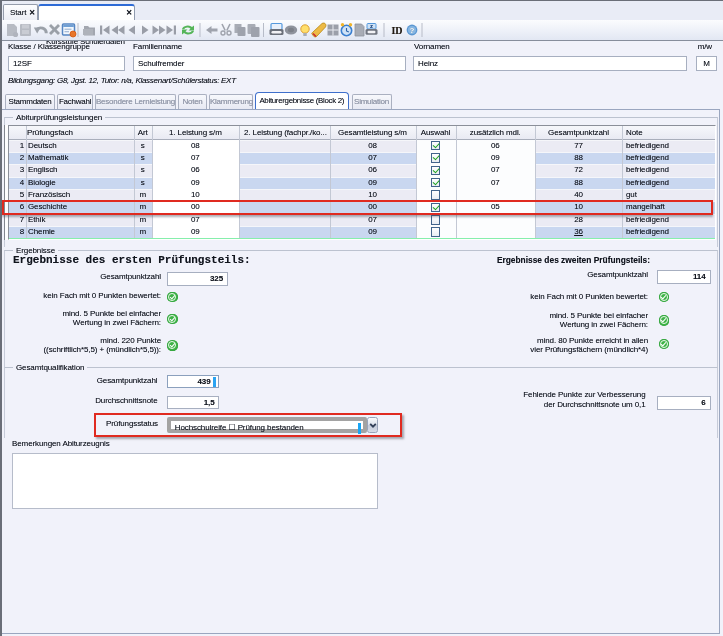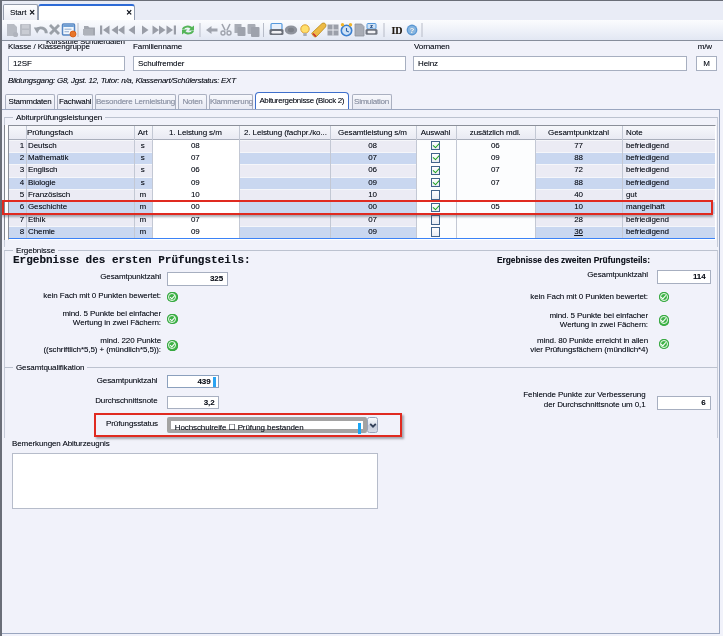--- a/index.html
+++ b/index.html
@@ -168,21 +168,21 @@
   <div class="abs" style="left:2px;top:108.5px;width:717.5px;height:525px;background:#f1f2fa;border-top:1.5px solid #9aa6bf;border-right:1.5px solid #9aa6bf;border-bottom:1.5px solid #9aa6bf;box-sizing:border-box;"></div>
 
   <div id="fs1">
 <div class="fsl abs" style="left:4px;top:117px;width:711.5px;height:129px;border-left:1px solid #c6cbd8;border-right:1px solid #c6cbd8;"></div>
 <div class="leg" style="left:13px;top:113px;">Abiturprüfungsleistungen</div>
 </div>
 
   <div id="table">
 <div class="abs" style="left:4px;top:125px;width:1.2px;height:114.5px;background:#82868f;"></div>
 <div class="abs" style="left:5.2px;top:125px;width:2.8px;height:114.5px;background:#fdfdfe;"></div>
-<div class="abs" style="left:8px;top:125px;width:705.5px;height:112.80px;border:1px solid #8b8f99;border-right-color:#fff;border-bottom-color:#fff;box-sizing:content-box;background:#3b82f6;">
+<div class="abs" style="left:8px;top:125px;width:705.5px;height:112.80px;border:1px solid #8b8f99;border-right-color:#fff;border-bottom-color:#fff;box-sizing:content-box;background:#86efac;">
 <div class="abs" style="left:0;top:0;width:705.5px;height:13.5px;background:linear-gradient(#f6f7fb,#e9eaf3);border-bottom:1px solid #a9aebb;box-sizing:border-box;"></div>
 <div class="abs" style="left:0;top:13.50px;width:705.5px;height:12.35px;background:#ebebf4;border-top:1px solid #f5f6fa;box-sizing:border-box;"></div>
 <div class="abs" style="left:0;top:25.85px;width:705.5px;height:12.35px;background:#c9d7f0;border-top:1px solid #f5f6fa;box-sizing:border-box;"></div>
 <div class="abs" style="left:0;top:38.20px;width:705.5px;height:12.35px;background:#ebebf4;border-top:1px solid #f5f6fa;box-sizing:border-box;"></div>
 <div class="abs" style="left:0;top:50.55px;width:705.5px;height:12.35px;background:#c9d7f0;border-top:1px solid #f5f6fa;box-sizing:border-box;"></div>
 <div class="abs" style="left:0;top:62.90px;width:705.5px;height:12.35px;background:#ebebf4;border-top:1px solid #f5f6fa;box-sizing:border-box;"></div>
 <div class="abs" style="left:0;top:75.25px;width:705.5px;height:12.35px;background:#c9d7f0;border-top:1px solid #f5f6fa;box-sizing:border-box;"></div>
 <div class="abs" style="left:0;top:87.60px;width:705.5px;height:12.35px;background:#ebebf4;border-top:1px solid #f5f6fa;box-sizing:border-box;"></div>
 <div class="abs" style="left:0;top:99.95px;width:705.5px;height:12.35px;background:#c9d7f0;border-top:1px solid #f5f6fa;box-sizing:border-box;"></div>
 <div class="abs" style="left:142.7px;top:13.5px;width:87.3px;height:98.80px;background:#fff;"></div>
@@ -301,21 +301,21 @@
 <div class="gc" style="left:658.5px;top:338.5px;"></div>
 </div>
 
   <div id="fs3">
 <div class="fsl abs" style="left:4px;top:367px;width:711.5px;height:70px;border-left:1px solid #c6cbd8;border-right:1px solid #c6cbd8;"></div>
 <div class="leg" style="left:13px;top:363px;">Gesamtqualifikation</div>
 <div class="lbl rt" style="left:0px;top:378px;width:157.5px;">Gesamtpunktzahl</div>
 <div class="inp" style="left:167px;top:375px;width:51.5px;height:13px;text-align:right;line-height:11px;font-weight:bold;padding-right:7px;border-color:#8ba0bd;">439</div>
 <div class="abs" style="left:212.5px;top:376.5px;width:3.5px;height:10px;background:#2aa3f2;z-index:2;"></div>
 <div class="lbl rt" style="left:0px;top:398px;width:157.5px;">Durchschnittsnote</div>
-<div class="inp" style="left:167px;top:395.5px;width:51.5px;height:13.5px;text-align:right;line-height:11.5px;padding-right:3px;font-weight:bold;">3,2</div>
+<div class="inp" style="left:167px;top:395.5px;width:51.5px;height:13.5px;text-align:right;line-height:11.5px;padding-right:3px;font-weight:bold;">1,5</div>
 <div class="abs" style="left:93.5px;top:412.5px;width:308.5px;height:24.5px;border:2px solid #e02a20;box-sizing:border-box;z-index:5;box-shadow:1.5px 1.5px 2px rgba(90,90,100,.5);"></div>
 <div class="lbl" style="left:106px;top:421px;">Prüfungsstatus</div>
 <div class="abs" style="left:166.8px;top:417px;width:200px;height:16px;background:#fff;border:4px solid #a3a3a3;border-radius:2px;box-sizing:border-box;">
   <span style="position:absolute;left:4px;top:0;line-height:14px;font-size:8px;white-space:nowrap;">Hochschulreife ☐ Prüfung bestanden</span>
   <span style="position:absolute;right:2px;top:1.5px;width:2.6px;height:11px;background:#19a6f5;"></span>
 </div>
 <div class="abs" style="left:367.4px;top:417px;width:10.2px;height:16px;background:linear-gradient(#f8fafc,#dde2ec 48%,#c3cad9 52%,#d6dce7);border:1px solid #99a4ba;border-radius:2.5px;box-sizing:border-box;">
   <svg width="8" height="6" viewBox="0 0 8 6" style="left:0.6px;top:4.6px;">
           <polyline points="1.2,0.9 4,3.6 6.8,0.9" fill="none" stroke="#323f58" stroke-width="1.9"></polyline>
         </svg>

